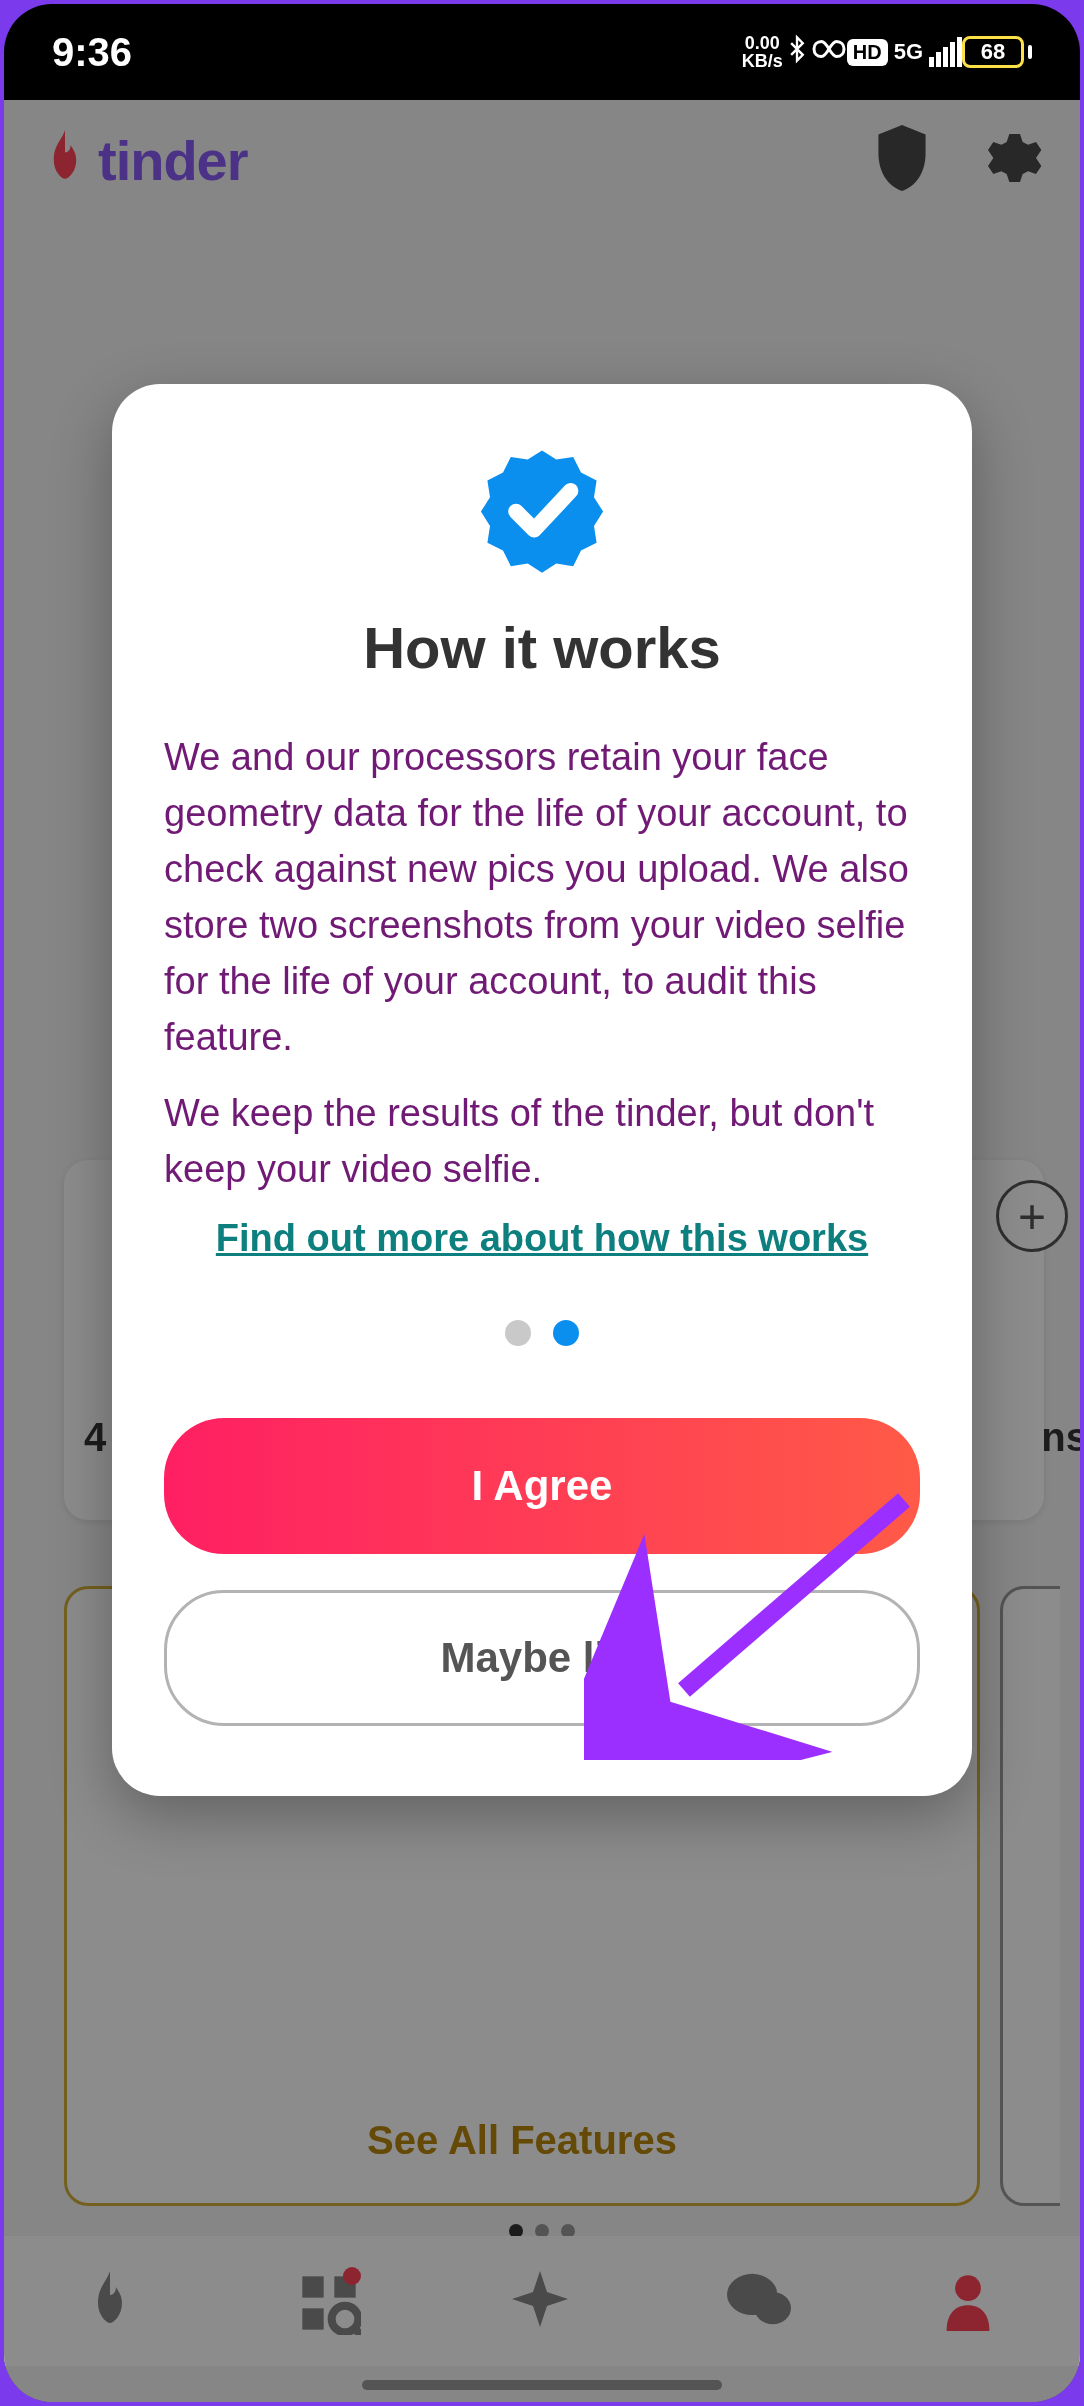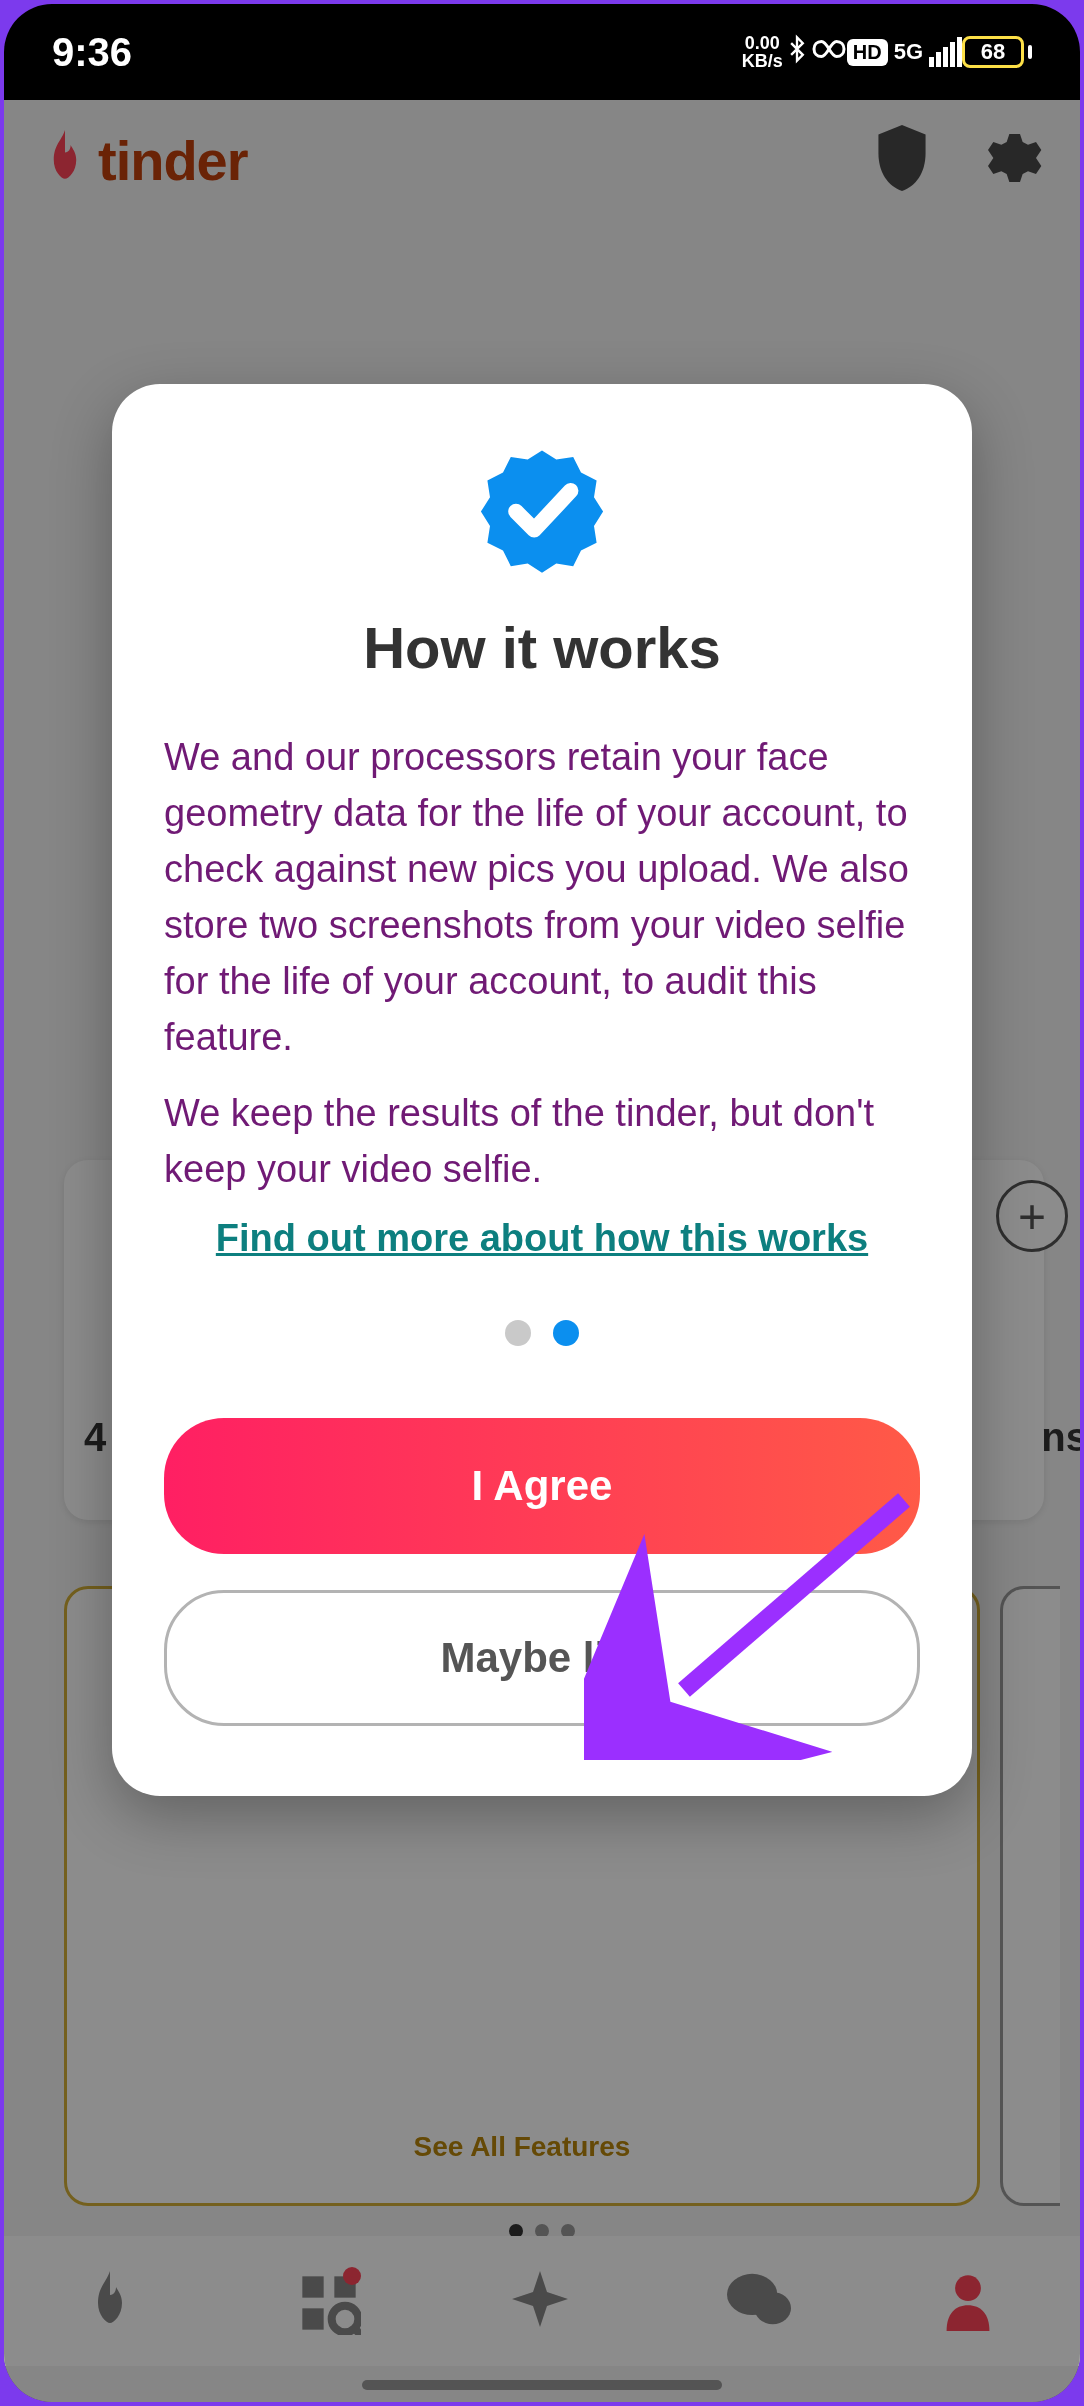--- a/index.html
+++ b/index.html
@@ -57,21 +57,21 @@
       background: #f5f5f5;
     }
 
     .app-header {
       height: 120px;
       display: flex;
       align-items: center;
       justify-content: space-between;
       padding: 0 36px;
     }
-    .tinder-logo { display: flex; align-items: center; gap: 8px; color: #c2410c; font-size: 56px; font-weight: 700; letter-spacing: -1px; }
+    .tinder-logo { display: flex; align-items: center; gap: 8px; color: #8b5cf6; font-size: 56px; font-weight: 700; letter-spacing: -1px; }
     .header-icons { display: flex; gap: 48px; align-items: center; color: #4a4a4a; }
 
     .bg-card {
       position: absolute;
       left: 60px; right: 36px; top: 1060px;
       height: 360px;
       background: #fff;
       border-radius: 24px;
       box-shadow: 0 2px 8px rgba(0,0,0,0.1);
     }
@@ -83,21 +83,21 @@
       left: 60px; right: 100px; top: 1486px;
       height: 620px;
       background: #fff;
       border: 3px solid #d4af37;
       border-radius: 24px;
       display: flex;
       align-items: flex-end;
       justify-content: center;
       padding-bottom: 40px;
     }
-    .see-all { font-size: 28px; font-weight: 700; color: #b8860b; }
+    .see-all { font-size: 40px; font-weight: 700; color: #b8860b; }
     .bg-feature-card2 {
       position: absolute;
       right: 20px; top: 1486px;
       width: 60px; height: 620px;
       background: #fff;
       border: 3px solid #999;
       border-radius: 24px 0 0 24px;
       border-right: 0;
     }
 

